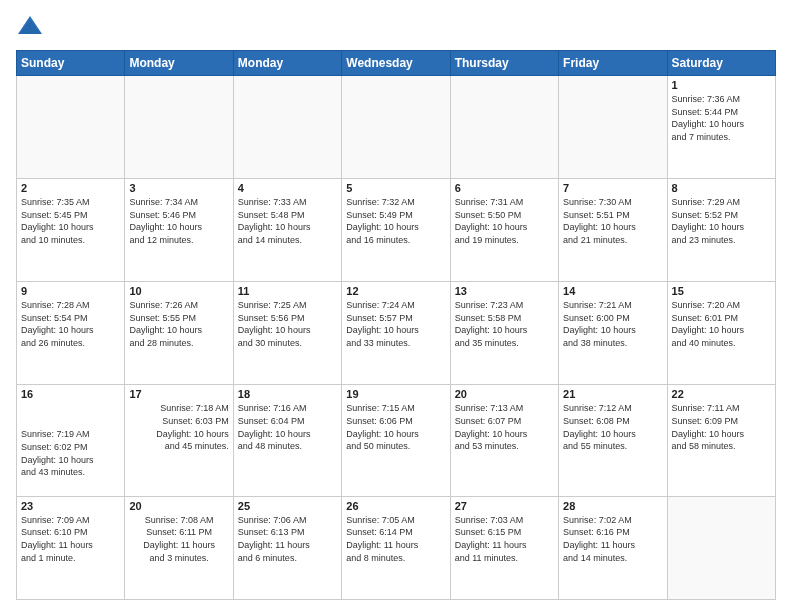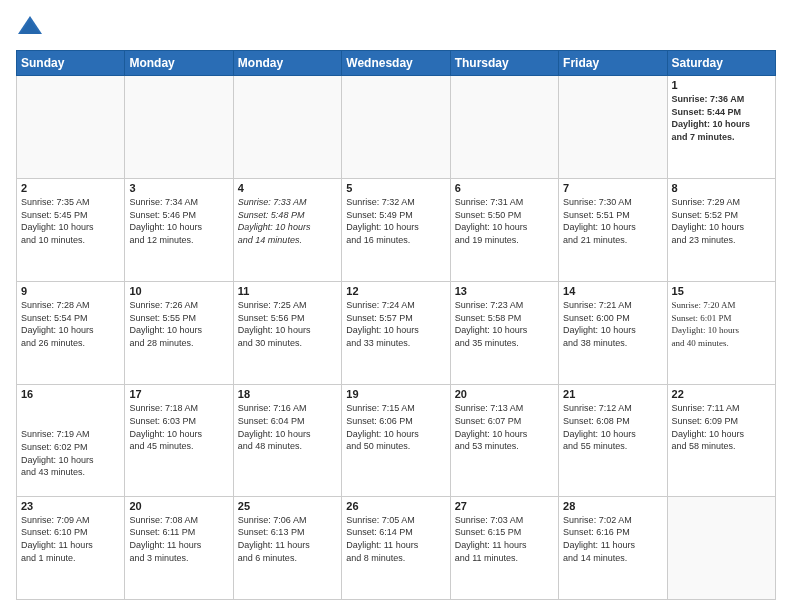--- a/index.html
+++ b/index.html
@@ -139,21 +139,21 @@
     <tbody>
     <tr>
           <td class="empty-cell"></td>
           <td class="empty-cell"></td>
           <td class="empty-cell"></td>
           <td class="empty-cell"></td>
           <td class="empty-cell"></td>
           <td class="empty-cell"></td>
           <td>
             <span class="day-num">1</span>
-            <div class="cell-info" style="white-space: pre-line; font-weight: bold;">Sunrise: 7:36 AM
+            <div class="cell-info" style="white-space: pre-line;">Sunrise: 7:36 AM
 Sunset: 5:44 PM
 Daylight: 10 hours
 and 7 minutes.</div>
           </td>
         </tr>
         <tr>
           <td>
             <span class="day-num">2</span>
             <div class="cell-info" style="white-space: pre-line;">Sunrise: 7:35 AM
 Sunset: 5:45 PM
@@ -162,21 +162,21 @@
           </td>
           <td>
             <span class="day-num">3</span>
             <div class="cell-info" style="white-space: pre-line;">Sunrise: 7:34 AM
 Sunset: 5:46 PM
 Daylight: 10 hours
 and 12 minutes.</div>
           </td>
           <td>
             <span class="day-num">4</span>
-            <div class="cell-info" style="white-space: pre-line; font-style: italic;">Sunrise: 7:33 AM
+            <div class="cell-info" style="white-space: pre-line;">Sunrise: 7:33 AM
 Sunset: 5:48 PM
 Daylight: 10 hours
 and 14 minutes.</div>
           </td>
           <td>
             <span class="day-num">5</span>
             <div class="cell-info" style="white-space: pre-line;">Sunrise: 7:32 AM
 Sunset: 5:49 PM
 Daylight: 10 hours
 and 16 minutes.</div>
@@ -241,37 +241,37 @@
           </td>
           <td>
             <span class="day-num">14</span>
             <div class="cell-info" style="white-space: pre-line;">Sunrise: 7:21 AM
 Sunset: 6:00 PM
 Daylight: 10 hours
 and 38 minutes.</div>
           </td>
           <td>
             <span class="day-num">15</span>
-            <div class="cell-info" style="white-space: pre-line; font-family: Liberation Serif, serif;">Sunrise: 7:20 AM
+            <div class="cell-info" style="white-space: pre-line;">Sunrise: 7:20 AM
 Sunset: 6:01 PM
 Daylight: 10 hours
 and 40 minutes.</div>
           </td>
         </tr>
         <tr>
           <td>
             <span class="day-num">16</span>
             <div class="cell-info" style="white-space: pre-line; margin-top: 28px;">Sunrise: 7:19 AM
 Sunset: 6:02 PM
 Daylight: 10 hours
 and 43 minutes.</div>
           </td>
           <td>
             <span class="day-num">17</span>
-            <div class="cell-info" style="white-space: pre-line;">Sunrise: 7:18 AM
+            <div class="cell-info" style="white-space: pre-line; text-align: right;">Sunrise: 7:18 AM
 Sunset: 6:03 PM
 Daylight: 10 hours
 and 45 minutes.</div>
           </td>
           <td>
             <span class="day-num">18</span>
             <div class="cell-info" style="white-space: pre-line;">Sunrise: 7:16 AM
 Sunset: 6:04 PM
 Daylight: 10 hours
 and 48 minutes.</div>
@@ -308,21 +308,21 @@
         <tr>
           <td>
             <span class="day-num">23</span>
             <div class="cell-info" style="white-space: pre-line;">Sunrise: 7:09 AM
 Sunset: 6:10 PM
 Daylight: 11 hours
 and 1 minute.</div>
           </td>
           <td>
             <span class="day-num">20</span>
-            <div class="cell-info" style="white-space: pre-line;">Sunrise: 7:08 AM
+            <div class="cell-info" style="white-space: pre-line; text-align: center;">Sunrise: 7:08 AM
 Sunset: 6:11 PM
 Daylight: 11 hours
 and 3 minutes.</div>
           </td>
           <td>
             <span class="day-num">25</span>
             <div class="cell-info" style="white-space: pre-line;">Sunrise: 7:06 AM
 Sunset: 6:13 PM
 Daylight: 11 hours
 and 6 minutes.</div>

